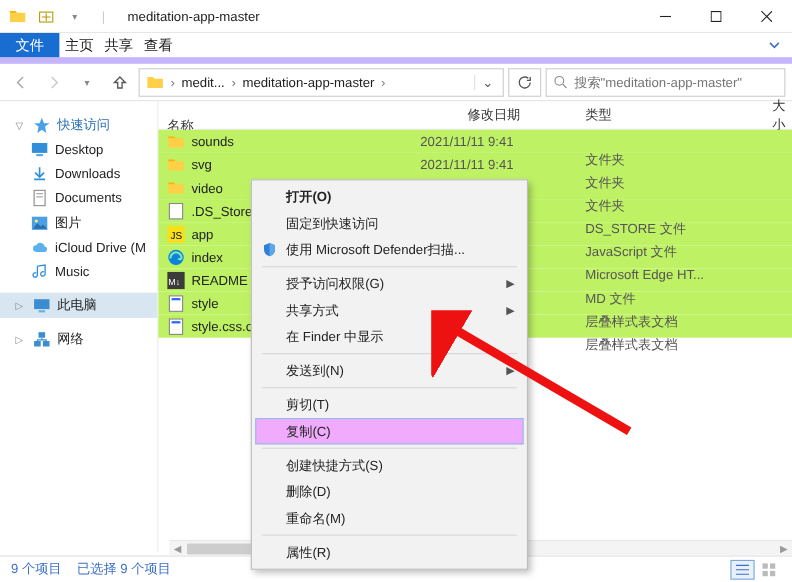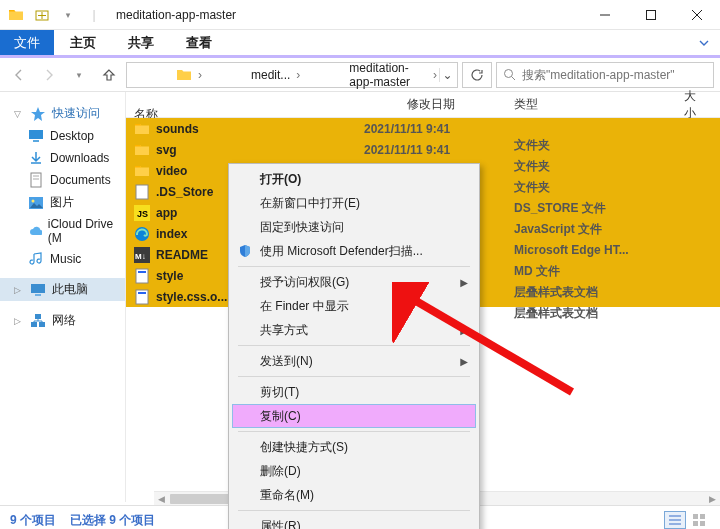--- a/index.html
+++ b/index.html
@@ -3,58 +3,58 @@
 <meta charset="utf-8">
 <style>
 * { box-sizing: border-box; margin: 0; padding: 0; font-family: "Segoe UI", "Microsoft YaHei", sans-serif; }
 body { width: 720px; height: 529px; overflow: hidden; background: #fff; font-size: 12px; color: #222; position: relative; }
 .titlebar { height: 30px; display: flex; align-items: center; background: #fff; border-bottom: 1px solid #e6e6e6; }
 .titlebar .tb-left { display: flex; align-items: center; gap: 6px; padding-left: 6px; }
 .ic { display: inline-flex; align-items: center; justify-content: center; width: 20px; height: 20px; }
 .tb-title { margin-left: 6px; font-size: 12px; }
 .tb-right { margin-left: auto; display: flex; }
 .tb-btn { width: 46px; height: 30px; display: flex; align-items: center; justify-content: center; }
-.menubar { height: 28px; display: flex; align-items: stretch; background: #fff; border-bottom: 3px solid #c4b5fd; }
+.menubar { height: 28px; display: flex; align-items: stretch; background: #fff; border-bottom: 6px solid #c4b5fd; }
 .file-tab { background: #1a6dd0; color: #fff; padding: 4px 14px; display: flex; align-items: center; font-size: 13px; }
-.m-item { padding: 4px 16px; display: flex; align-items: center; font-size: 13px; font-weight: bold; }
+.m-item { padding: 4px 5px; display: flex; align-items: center; font-size: 13px; }
 .menubar .chev { margin-left: auto; padding: 0 10px; display: flex; align-items: center; color: #3b6fc9; }
 .navbar { height: 34px; display: flex; align-items: center; padding: 2px 6px; gap: 4px; border-bottom: 1px solid #e4e4e4; }
 .nav-btn { width: 26px; height: 26px; display: flex; align-items: center; justify-content: center; color: #777; border-radius: 2px; }
 .upbtn { color: #555; }
 .breadcrumb { flex: 1; height: 26px; border: 1px solid #ccc; display: flex; align-items: center; padding: 0 2px; background: #fff; }
-.breadcrumb .seg { padding: 0 4px; display: flex; align-items: center; gap: 3px; height: 100%; margin-left: 43px; }
+.breadcrumb .seg { padding: 0 4px; display: flex; align-items: center; gap: 3px; height: 100%; }
 .breadcrumb .gt { color: #777; padding: 0 2px; }
 .bc-drop { width: 24px; border-left: 1px solid #e0e0e0; text-align: center; color: #555; }
 .refresh-btn { width: 30px; height: 26px; border: 1px solid #ccc; display: flex; align-items: center; justify-content: center; }
 .searchbox { width: 218px; height: 26px; border: 1px solid #ccc; display: flex; align-items: center; color: #8a8a8a; padding: 0 6px; gap: 6px; }
 .searchbox input { border: none; outline: none; flex: 1; font-size: 12px; color: #555; background: transparent; }
 .main { display: flex; height: 410px; }
 .sidebar { width: 154px; border-right: 1px solid #eaeaea; padding-top: 6px; overflow: hidden; }
 .sb-group { padding: 4px 0; }
 .sb-item { display: flex; align-items: center; gap: 6px; padding: 3px 6px 3px 14px; }
 .sb-item .caret { width: 10px; color: #888; font-size: 9px; visibility: hidden; }
 .sb-item.has-caret .caret { visibility: visible; }
 .sb-item.sel { background: #d8e6f2; }
 .sb-indent { padding-left: 28px; }
 .content { flex: 1; display: flex; flex-direction: column; position: relative; }
 .colhead { height: 26px; display: flex; align-items: center; border-bottom: 1px solid #eaeaea; color: #333; }
 .ch { padding: 0 8px; font-size: 12px; }
 .ch-name { width: 230px; margin-top: 20px; }
 .ch-date { width: 150px; text-align: center; }
 .ch-type { width: 170px; }
-.ch-size { flex: 1; text-align: left; padding-right: 24px; }
+.ch-size { flex: 1; text-align: left; padding-right: 6px; }
 .rows { }
 .row { height: 21px; display: flex; align-items: center; }
-.row.sel { background: #eab308; font-weight: bold; }
+.row.sel { background: #bef264; }
 .row .c-name { width: 230px; display: flex; align-items: center; gap: 6px; padding-left: 8px; }
 .row .c-date { width: 150px; color: #555; padding-left: 8px; }
 .row .c-type { width: 170px; color: #555; padding-left: 8px; margin-top: 33px; }
 .row .c-size { flex: 1; }
 .row .icon { width: 16px; height: 16px; display: flex; align-items: center; justify-content: center; }
-.statusbar { position: absolute; left: 0; right: 0; bottom: 0; height: 24px; border-top: 1px solid #e0e0e0; display: flex; align-items: flex-end; padding: 0 10px; gap: 14px; background: #fff; color: #3b6fc9; font-size: 12px; font-weight: bold; }
+.statusbar { position: absolute; left: 0; right: 0; bottom: 0; height: 24px; border-top: 1px solid #e0e0e0; display: flex; align-items: center; padding: 0 10px; gap: 14px; background: #fff; color: #3b6fc9; font-size: 12px; }
 .statusbar .sb-icons { margin-left: auto; display: flex; gap: 2px; }
 .sb-icons .vbtn { width: 22px; height: 18px; border: 1px solid transparent; display:flex; align-items:center; justify-content:center; }
 .sb-icons .vbtn.active { border-color: #7aa8d8; background: #e8f0fa; }
 .sb-icons .vbtn.gray { color: #aaa; }
 .ctxmenu { position: absolute; left: 228px; top: 163px; width: 252px; background: #f2f2f2; border: 1px solid #bcbcbc; box-shadow: 3px 3px 6px rgba(0,0,0,0.25); padding: 3px; z-index: 20; }
 .ctxmenu .cm-item { height: 24px; display: flex; align-items: center; padding: 0 8px 0 28px; font-size: 12px; position: relative; }
 .ctxmenu .cm-item.hover { background: #f0abfc; border: 1px solid #8fbde8; padding: 0 7px 0 27px; }
 .ctxmenu .cm-item .arr { margin-left: auto; color: #555; font-size: 10px; }
 .ctxmenu .cm-sep { height: 1px; background: #d6d6d6; margin: 3px 6px; }
 .cm-icon { position: absolute; left: 4px; width: 18px; height: 18px; display:flex; align-items:center; justify-content:center; }
@@ -400,41 +400,40 @@
           <rect x="7" y="7" width="5" height="5" fill="#bbb"></rect>
         </svg>
     </div>
   </div>
 </div>
 
 <div class="ctxmenu">
   <div class="cm-item">
       <b>打开(O)</b>
     </div>
-  <div class="cm-item">在新窗口中打开(E)</div>
   <div class="cm-item">固定到快速访问</div>
   <div class="cm-item">
     <span class="cm-icon">
         <svg width="14" height="14">
           <path d="M7 1l5 2v4c0 3-2 5-5 6-3-1-5-3-5-6V3z" fill="#2f7ed8"></path>
           <path d="M7 1l5 2v4c0 3-2 5-5 6V1z" fill="#5fa7e8"></path>
         </svg>
       </span>
     <span>使用 Microsoft Defender扫描...</span>
   </div>
   <div class="cm-sep"></div>
   <div class="cm-item">
       <span>授予访问权限(G)</span>
       <span class="arr">▶</span>
     </div>
-  <div class="cm-item">在 Finder 中显示</div>
   <div class="cm-item">
       <span>共享方式</span>
       <span class="arr">▶</span>
     </div>
+  <div class="cm-item">在 Finder 中显示</div>
   <div class="cm-sep"></div>
   <div class="cm-item">
       <span>发送到(N)</span>
       <span class="arr">▶</span>
     </div>
   <div class="cm-sep"></div>
   <div class="cm-item">剪切(T)</div>
   <div class="cm-item hover">复制(C)</div>
   <div class="cm-sep"></div>
   <div class="cm-item">创建快捷方式(S)</div>

